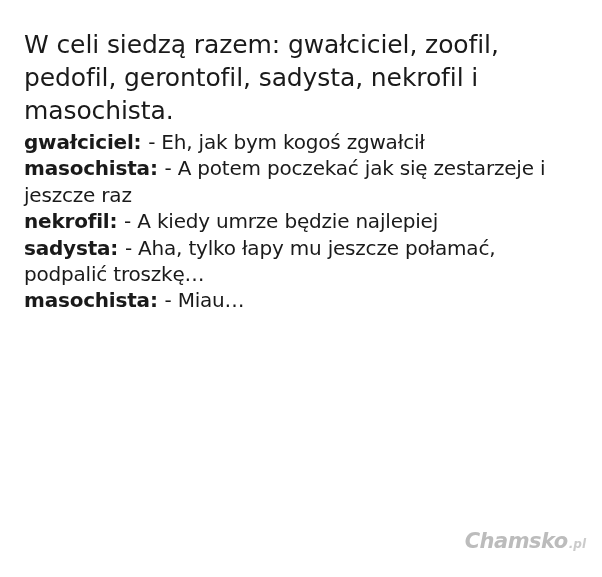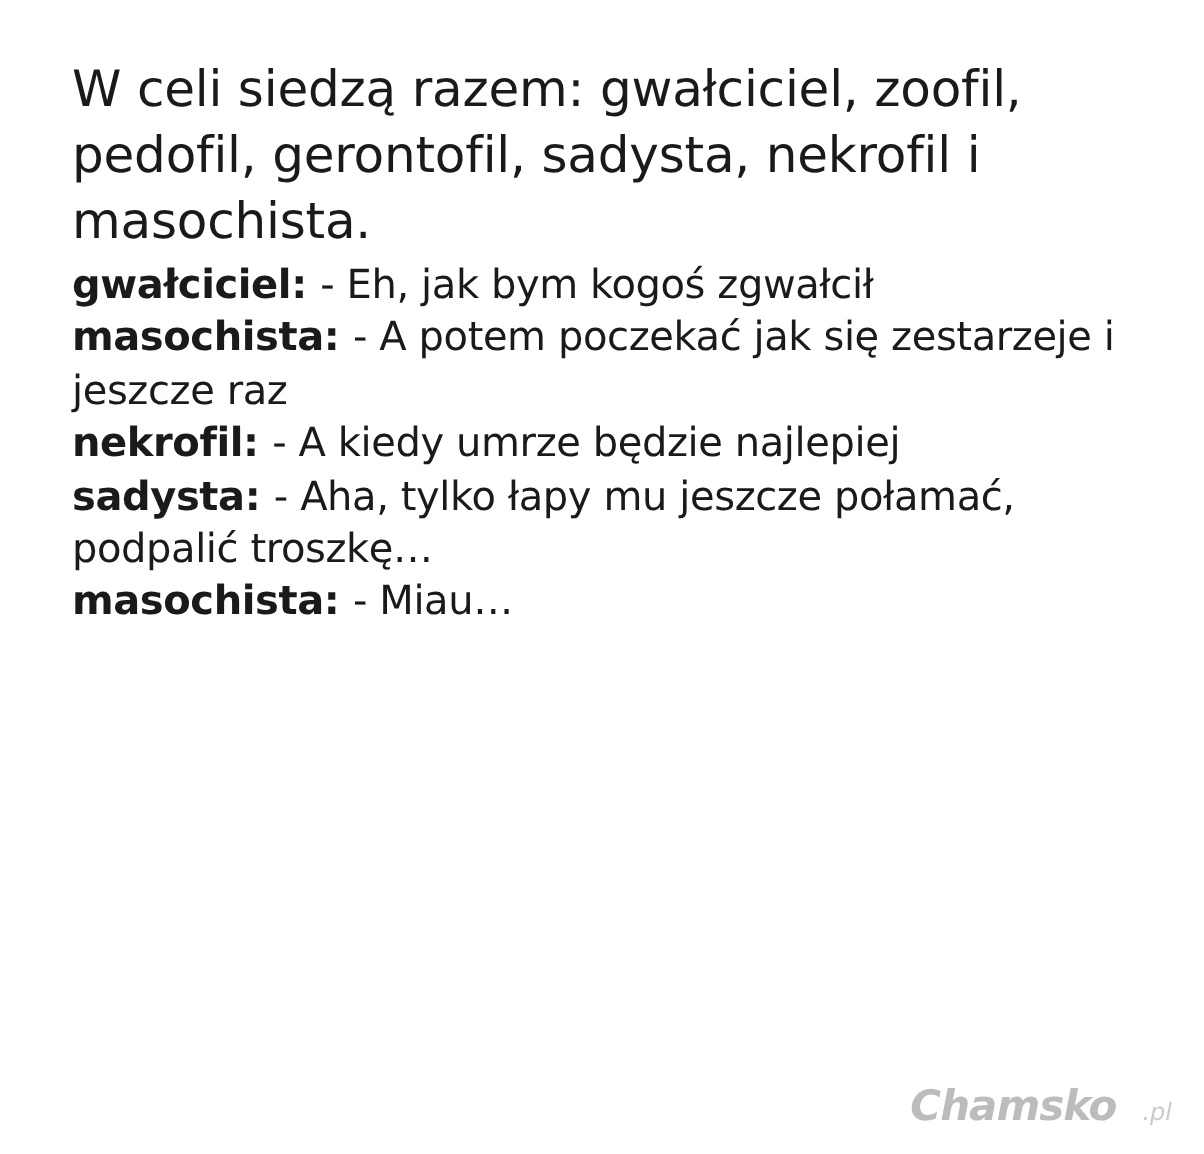--- a/index.html
+++ b/index.html
@@ -13,21 +13,21 @@
     font-family: "DejaVu Sans", sans-serif;
     color: #1a1a1a;
     overflow: hidden;
     position: relative;
   }
   .page {
     width: 602px;
     height: 577px;
     position: relative;
     box-sizing: border-box;
-    padding: 28px 22px 0 36px;
+    padding: 28px 22px 0 24px;
   }
   .intro {
     font-size: 25px;
     line-height: 1.32;
     letter-spacing: -0.1px;
     margin: 0 0 2px 0;
   }
   .lines {
     margin: 0;
     padding: 0;
@@ -39,41 +39,41 @@
     letter-spacing: -0.2px;
     margin: 0;
     padding: 0;
   }
   .speaker {
     font-weight: bold;
   }
   .watermark {
     position: absolute;
     right: 16px;
-    bottom: 12px;
+    bottom: 24px;
     display: flex;
     align-items: flex-end;
     opacity: 0.95;
   }
   .wm-main {
     font-family: "DejaVu Sans", sans-serif;
     font-weight: bold;
     font-style: italic;
     font-size: 21px;
     color: #b9b9b9;
     letter-spacing: -0.5px;
     text-shadow: 0 1px 0 #ffffff;
   }
   .wm-suffix {
     font-family: "DejaVu Sans", sans-serif;
-    font-weight: normal;
+    font-weight: bold;
     font-style: italic;
     font-size: 12px;
     color: #c9c9c9;
-    margin-left: 13px;
+    margin-left: 1px;
     padding-bottom: 2px;
   }
 </style>
 </head>
 <body>
 
 <div class="page">
 
   <p class="intro">W celi siedzą razem: gwałciciel, zoofil, pedofil, gerontofil, sadysta, nekrofil i masochista.</p>
 

